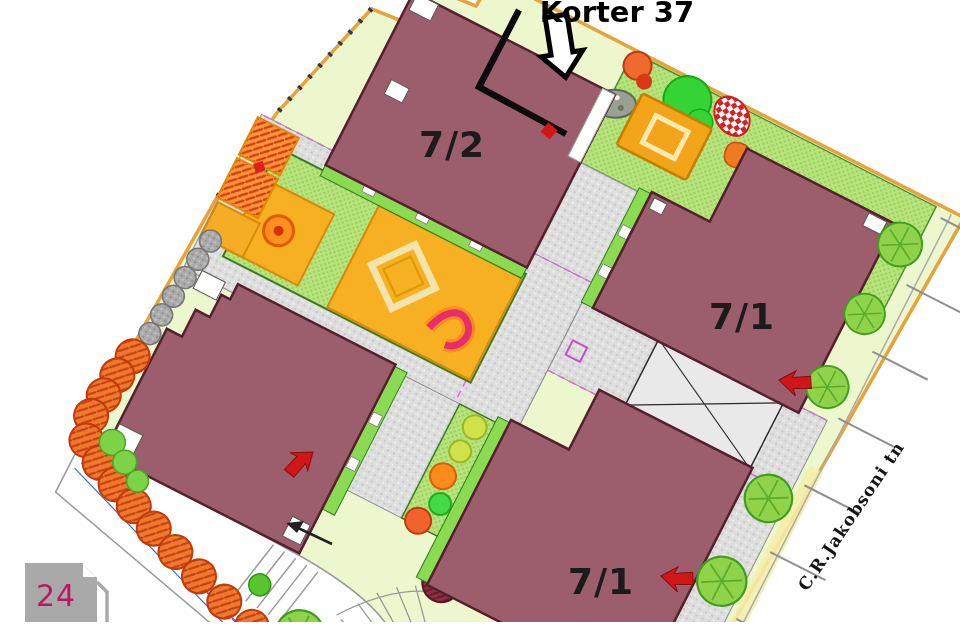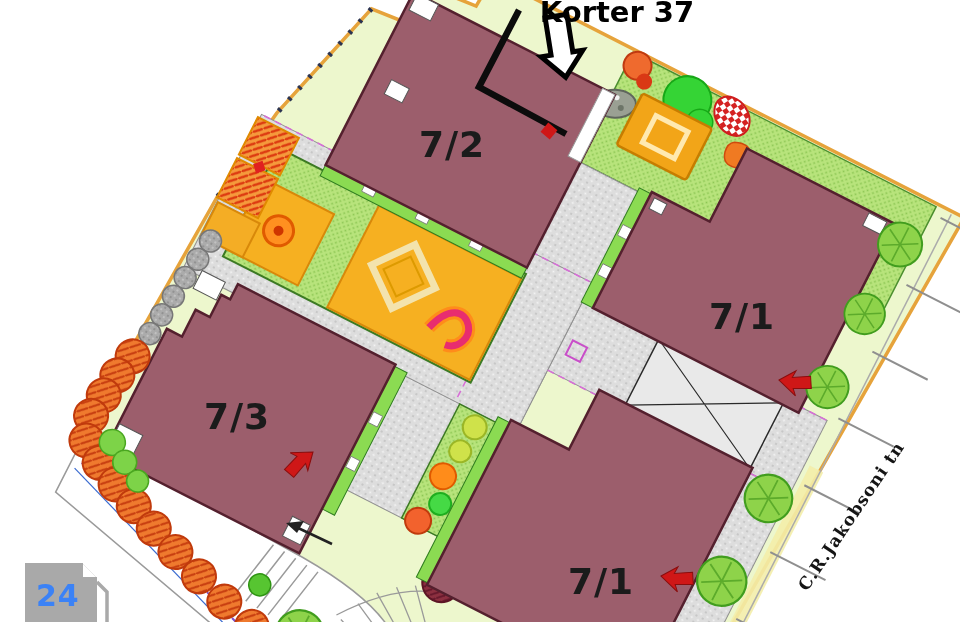--- a/index.html
+++ b/index.html
@@ -6,21 +6,21 @@
   .stage{position:relative;width:960px;height:622px;overflow:hidden;background:#fff;
          font-family:"DejaVu Sans",sans-serif;}
   .stage svg{position:absolute;left:0;top:0;}
   .lbl{position:absolute;transform:translate(-50%,-50%);font-weight:bold;
        font-size:36px;color:#1b1b1b;letter-spacing:1px;white-space:nowrap;margin-top:28px;}
   .korter{position:absolute;transform:translate(-50%,-50%);font-weight:bold;
        font-size:29px;color:#000;white-space:nowrap;}
   .street{position:absolute;transform:translate(-50%,-50%) rotate(-56deg);
        font-family:"DejaVu Serif",serif;font-weight:bold;font-size:17px;
        color:#141414;letter-spacing:1px;white-space:nowrap;}
-  .wm-text{position:absolute;left:36px;top:578px;color:#3b82f6;font-weight:bold;
+  .wm-text{position:absolute;left:36px;top:578px;color:#be185d;font-weight:normal;
        font-size:30px;letter-spacing:1px;}
 </style>
 </head>
 <body>
 
 <div class="stage">
 
 <svg width="960" height="640" viewBox="0 0 960 640">
   <defs>
     <pattern id="pGreen" width="6" height="6" patternUnits="userSpaceOnUse">
@@ -263,20 +263,19 @@
     <path d="M25,563 L82,563 L97,578 L97,635 L25,635 Z" fill="#a9a9a9"></path>
     <path d="M82,563 L82,578 L97,578" fill="#ffffff" stroke="#a9a9a9" stroke-width="2"></path>
     <path d="M97,582 L107,592 L107,645 L49,645 L36,635" fill="none" stroke="#a9a9a9" stroke-width="3.5"></path>
   </g>
 </svg>
 
 <div class="korter" style="left:617px;top:12px">Korter 37</div>
 
 <div class="lbl" style="left:452px;top:116px">7/2</div>
 <div class="lbl" style="left:742px;top:288px">7/1</div>
-<div class="lbl" style="left:237px;top:388px">7/3</div>
 <div class="lbl" style="left:601px;top:553px">7/1</div>
 
 <div class="street" style="left:851px;top:516px">C.R.Jakobsoni tn</div>
 
 <div class="wm-text">24</div>
 
 </div>
 
 </body></html>

